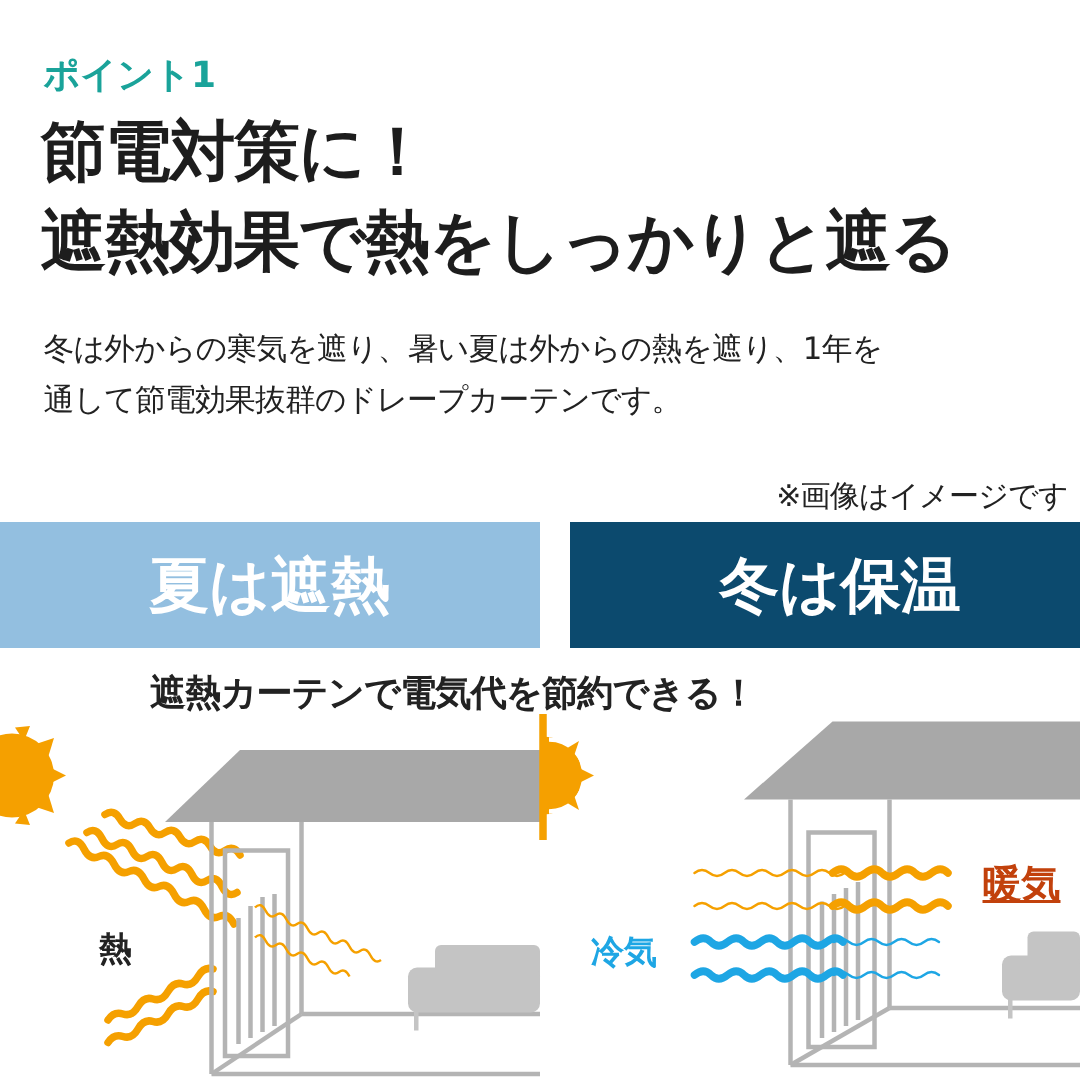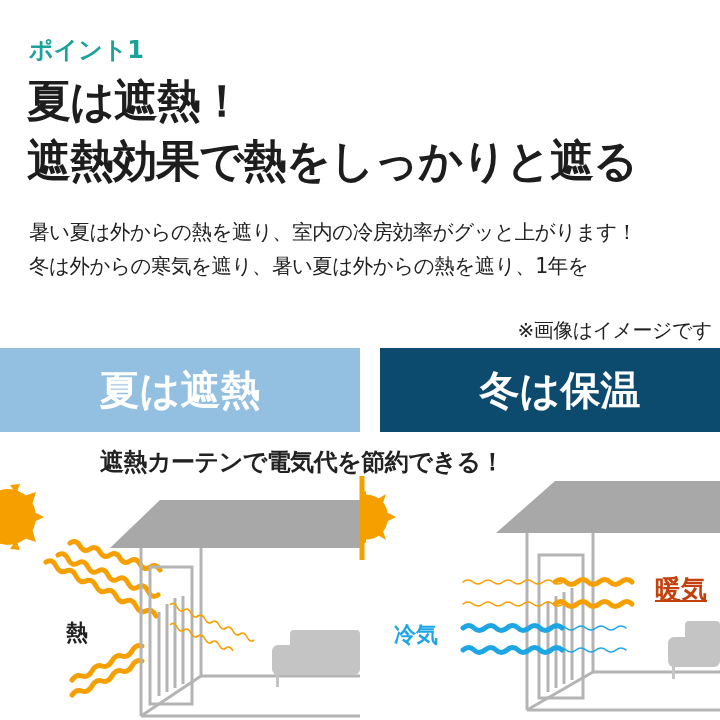--- a/index.html
+++ b/index.html
@@ -17,26 +17,26 @@
   .illus{position:absolute;left:0;top:470px;width:720px;height:250px;}
   .lbl{position:absolute;font-weight:bold;}
   .lbl.heat{left:66px;top:618px;font-size:22px;color:#222;}
   .lbl.warm{left:655px;top:572px;font-size:26px;color:#c2410c;text-decoration:underline;}
   .lbl.cold{left:394px;top:620px;font-size:22px;color:#1ea6e4;}
 </style>
 </head>
 <body>
 
 <div class="point">ポイント1</div>
-<div class="title t1">夏は遮熱！</div>
+<div class="title t1">節電対策に！</div>
 <div class="title t2">遮熱効果で熱をしっかりと遮る</div>
 
 <div class="body">
-  <div>暑い夏は外からの熱を遮り、室内の冷房効率がグッと上がります！</div>
   <div>冬は外からの寒気を遮り、暑い夏は外からの熱を遮り、1年を</div>
+  <div>通して節電効果抜群のドレープカーテンです。</div>
 </div>
 <div class="note">※画像はイメージです</div>
 
 <div class="band summer">
     <span>夏は遮熱</span>
   </div>
 <div class="band winter">
     <span>冬は保温</span>
   </div>
 

